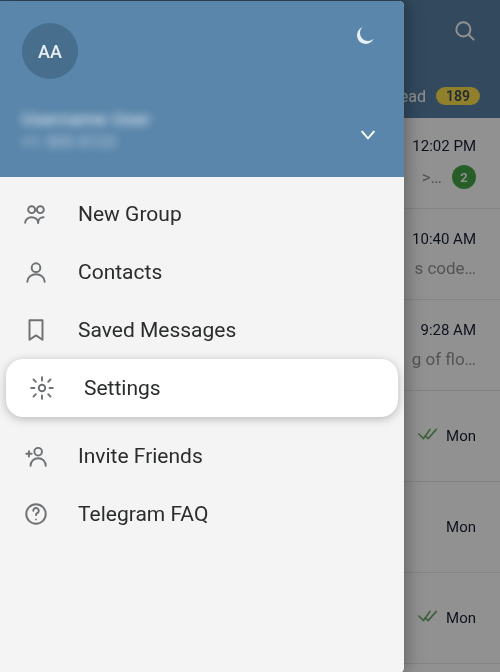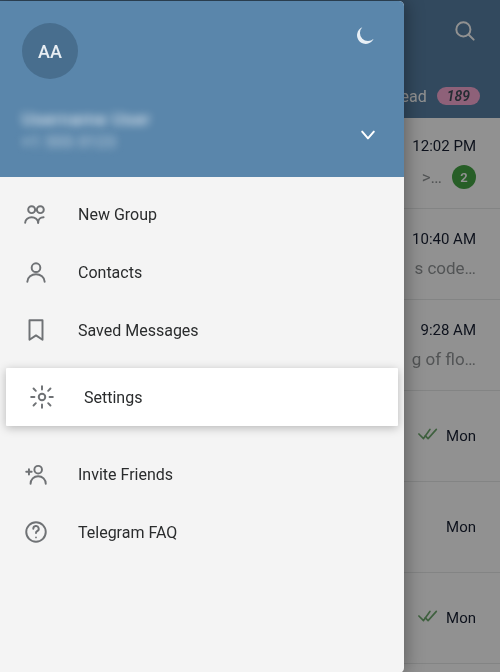--- a/index.html
+++ b/index.html
@@ -34,27 +34,26 @@
     display: flex;
     align-items: center;
     justify-content: flex-end;
     padding-right: 20px;
     color: #fff;
     font-size: 16px;
     gap: 10px;
     background: #527da3;
   }
   .tab-badge {
-    background: #f9a8d4;
+    background: #fde047;
     color: #3a4754;
     border-radius: 11px;
     padding: 1px 10px;
     font-size: 14px;
     font-weight: 600;
-    font-style: italic;
   }
   .chats {
     position: absolute;
     top: 118px; left: 0; right: 0; bottom: 0;
     background: #fff;
   }
   .chat-item {
     height: 91px;
     border-bottom: 1px solid #e6e7e8;
     display: flex;
@@ -141,30 +140,30 @@
   }
 
   .menu {
     padding-top: 8px;
   }
   .menu-item {
     display:flex;
     align-items:center;
     gap: 28px;
     padding: 16px 22px;
-    font-size: 16px;
+    font-size: 21px;
     color: #2a2c2d;
     background: transparent;
   }
   .menu-item .micon { width:28px; display:flex; justify-content:center; }
   .menu-item .micon svg { width:26px; height:26px; }
   .menu-item.highlight {
     background: #ffffff;
-    border-radius: 1px;
-    margin: 9px 6px;
+    border-radius: 17px;
+    margin: 0 6px;
     box-shadow: 0 2px 10px rgba(0,0,0,0.25);
   }
   .menu-sep { height: 10px; }
   .icon-stroke { stroke:#6f7275; stroke-width:1.8; fill:none; stroke-linecap:round; stroke-linejoin:round;}
 </style>
 </head>
 <body>
 
 <div class="chat-list">
   <div class="chat-topbar">

